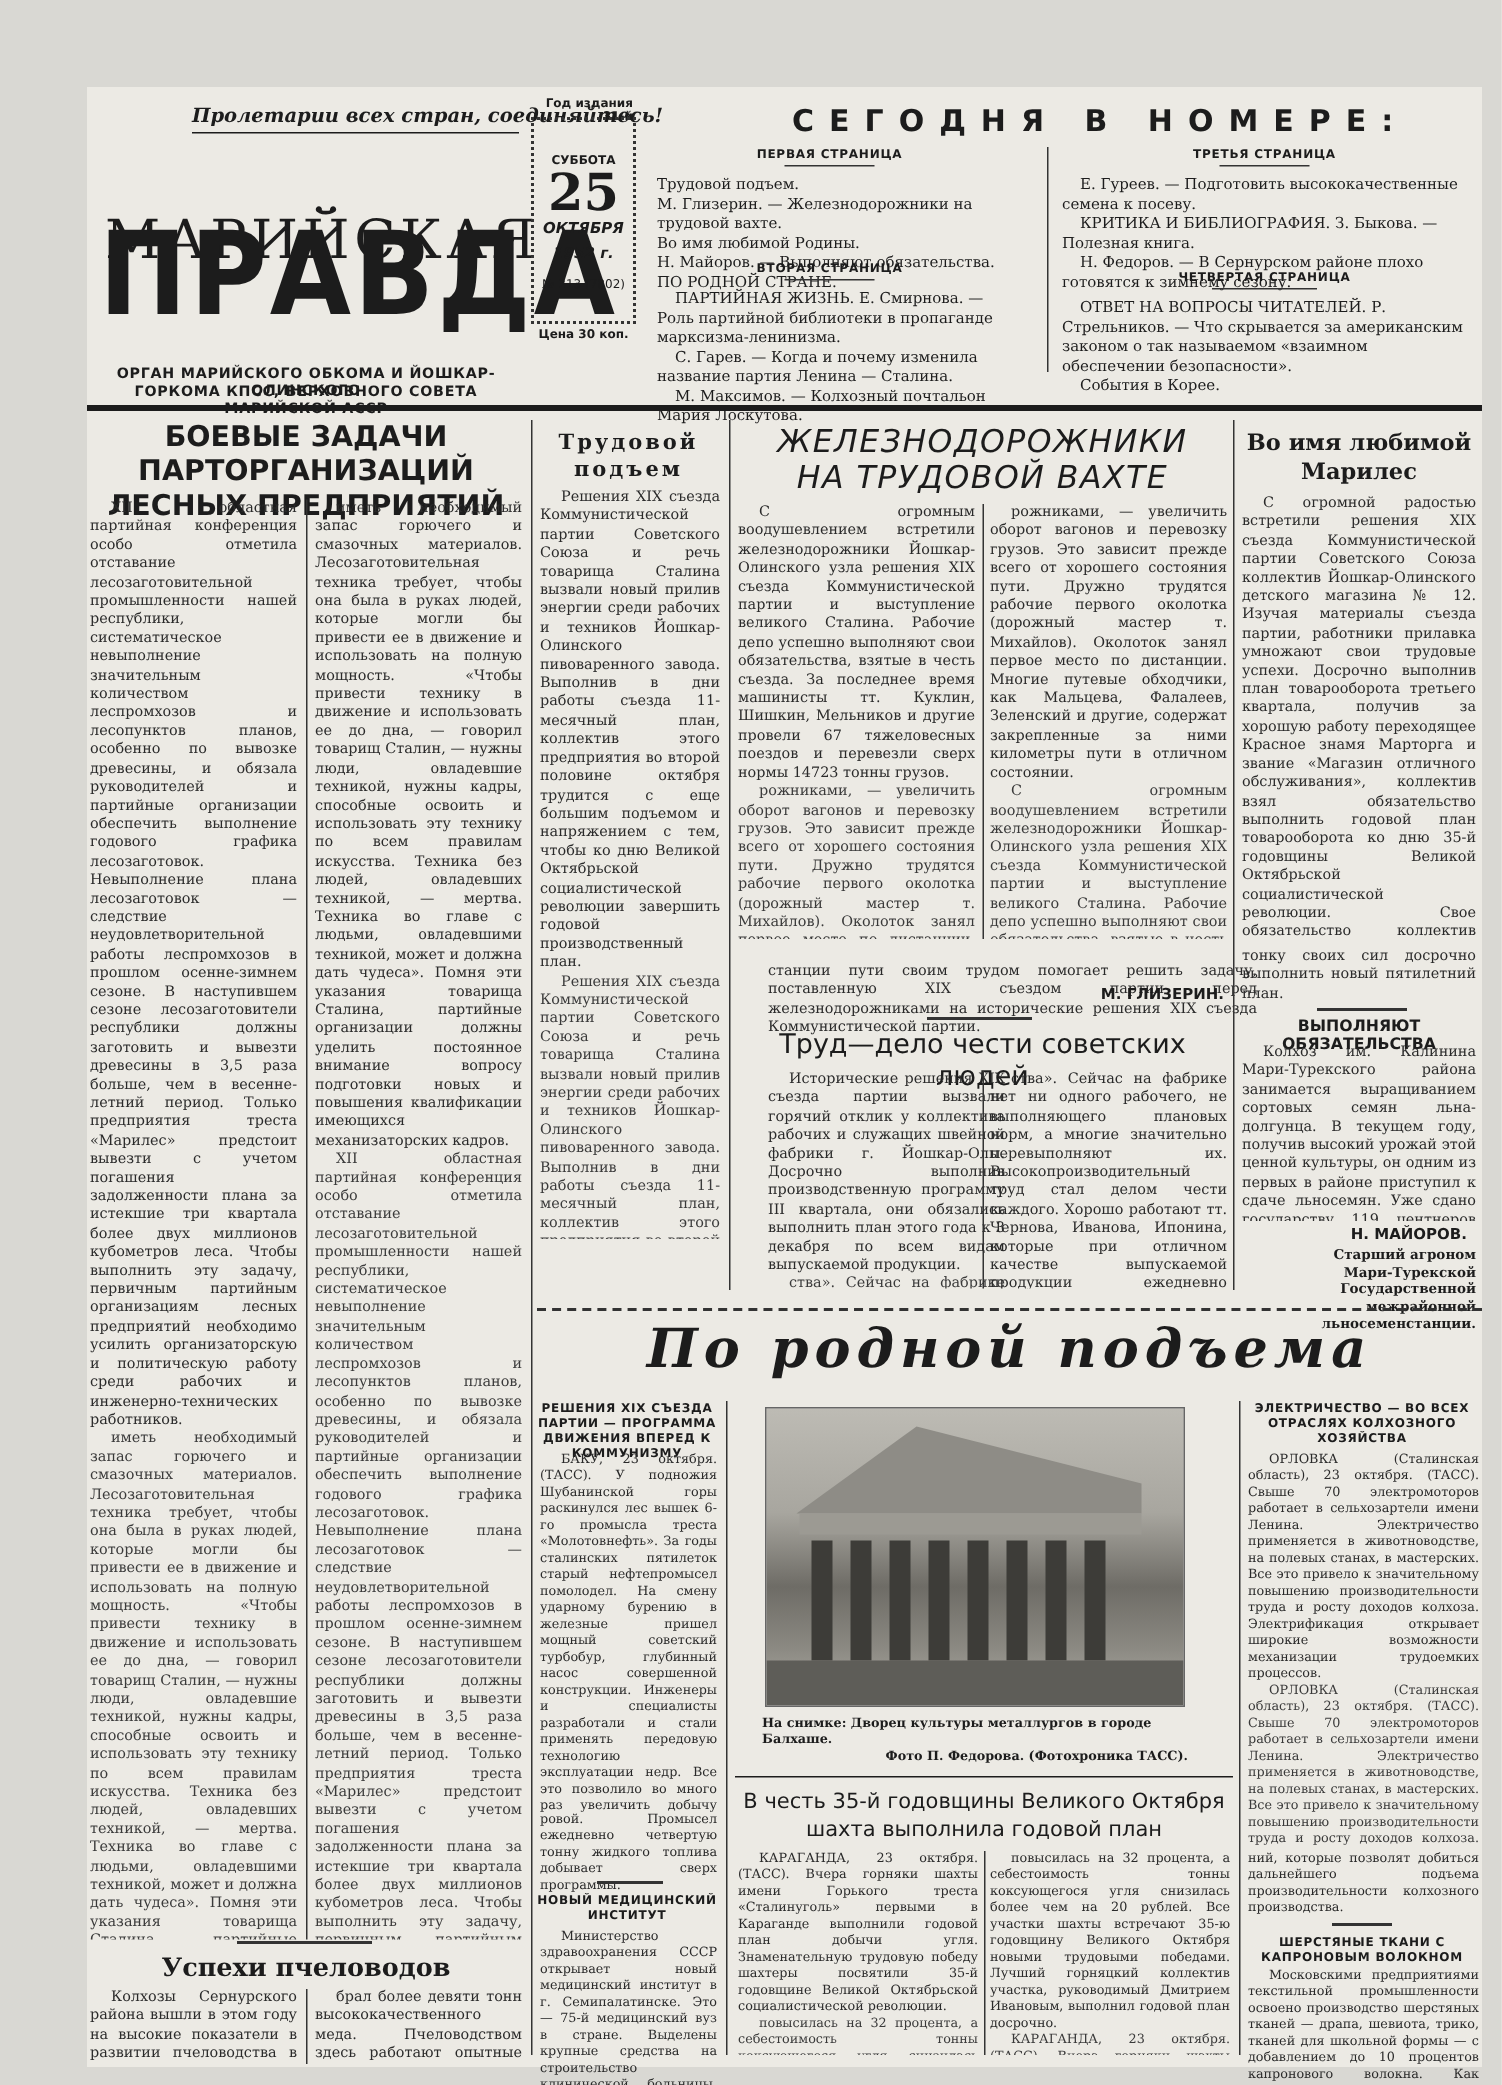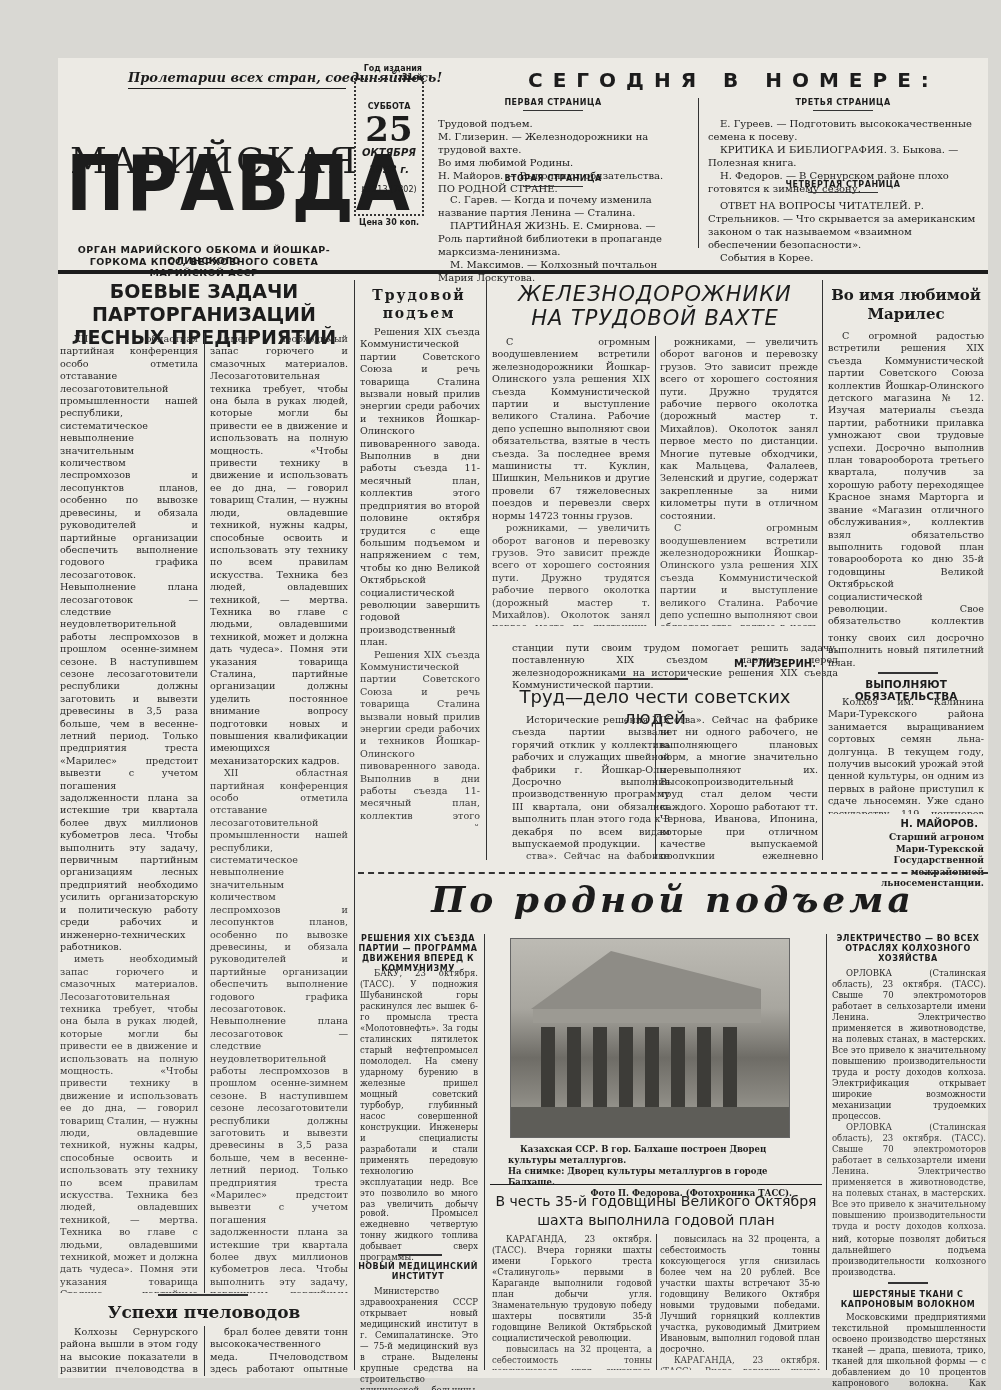--- a/index.html
+++ b/index.html
@@ -54,22 +54,22 @@
     <div style="width:60px;height:1px;background:#333;margin:3px auto 6px;"></div>
     <div class="toc">Трудовой подъем.</div>
     <div class="toc">М. Глизерин. — Железнодорожники на трудовой вахте.</div>
     <div class="toc">Во имя любимой Родины.</div>
     <div class="toc">Н. Майоров. — Выполняют обязательства.</div>
     <div class="toc">ПО РОДНОЙ СТРАНЕ.</div>
   </div>
   <div class="abs" style="left:380px;top:116px;width:230px;">
     <div class="sec">ВТОРАЯ СТРАНИЦА</div>
     <div style="width:60px;height:1px;background:#333;margin:3px auto 6px;"></div>
+    <div class="toc" style="text-indent:12px;">ПАРТИЙНАЯ ЖИЗНЬ. Е. Смирнова. — Роль партийной библиотеки в пропаганде марксизма-ленинизма.</div>
     <div class="toc" style="text-indent:12px;">С. Гарев. — Когда и почему изменила название партия Ленина — Сталина.</div>
-    <div class="toc" style="text-indent:12px;">ПАРТИЙНАЯ ЖИЗНЬ. Е. Смирнова. — Роль партийной библиотеки в пропаганде марксизма-ленинизма.</div>
     <div class="toc" style="text-indent:12px;">М. Максимов. — Колхозный почтальон Мария Лоскутова.</div>
   </div>
   <div class="vline" style="left:640px;top:40px;height:150px;"></div>
   <div class="abs" style="left:650px;top:40px;width:270px;">
     <div class="sec">ТРЕТЬЯ СТРАНИЦА</div>
     <div style="width:60px;height:1px;background:#333;margin:3px auto 6px;"></div>
     <div class="toc" style="text-indent:12px;">Е. Гуреев. — Подготовить высококачественные семена к посеву.</div>
     <div class="toc" style="text-indent:12px;">КРИТИКА И БИБЛИОГРАФИЯ. З. Быкова. — Полезная книга.</div>
     <div class="toc" style="text-indent:12px;">Н. Федоров. — В Сернурском районе плохо готовятся к зимнему сезону.</div>
   </div>
@@ -198,21 +198,20 @@
           <rect x="108" y="88" width="14" height="80"></rect>
         <rect x="134" y="88" width="14" height="80"></rect>
           <rect x="160" y="88" width="14" height="80"></rect>
         <rect x="186" y="88" width="14" height="80"></rect>
           <rect x="212" y="88" width="14" height="80"></rect>
       </g>
       <rect x="0" y="168" width="278" height="30" fill="#5e5d58"></rect>
     </svg>
   </div>
   <div class="abs small" style="left:450px;top:1086px;width:284px;font-weight:bold;">
-    <div style="text-indent:12px;">Казахская ССР. В гор. Балхаше построен Дворец культуры металлургов.</div>
     <div>На снимке: Дворец культуры металлургов в городе Балхаше.</div>
     <div style="text-align:right;">Фото П. Федорова. (Фотохроника ТАСС).</div>
   </div>
   <div class="rule" style="left:432px;top:1126px;width:332px;height:1px;"></div>
 
   <div class="abs" style="left:432px;top:1134px;width:332px;text-align:center;font-family:'DejaVu Sans',sans-serif;font-weight:normal;font-size:14px;line-height:19px;">
     <div>В честь 35-й годовщины Великого Октября</div>
     <div>шахта выполнила годовой план</div>
   </div>
   <div class="abs body small" style="left:434px;top:1176px;width:160px;height:136px;overflow:hidden;">

